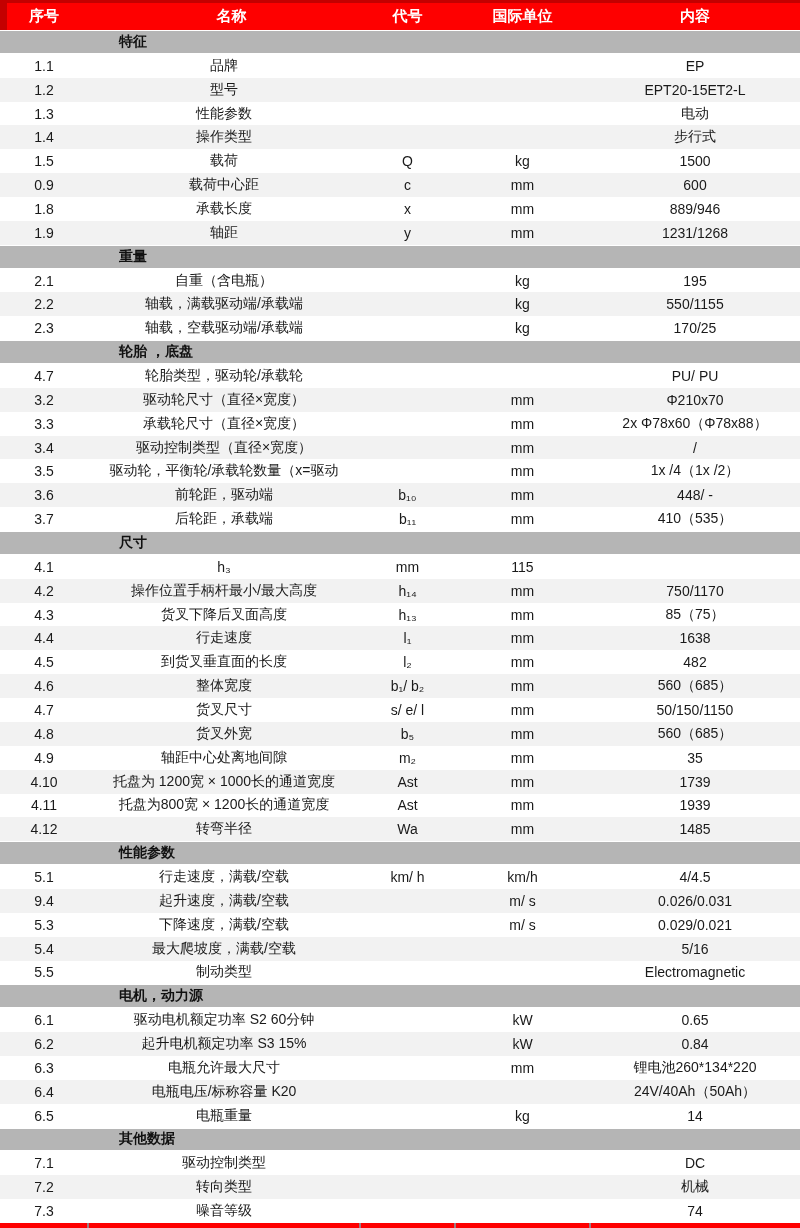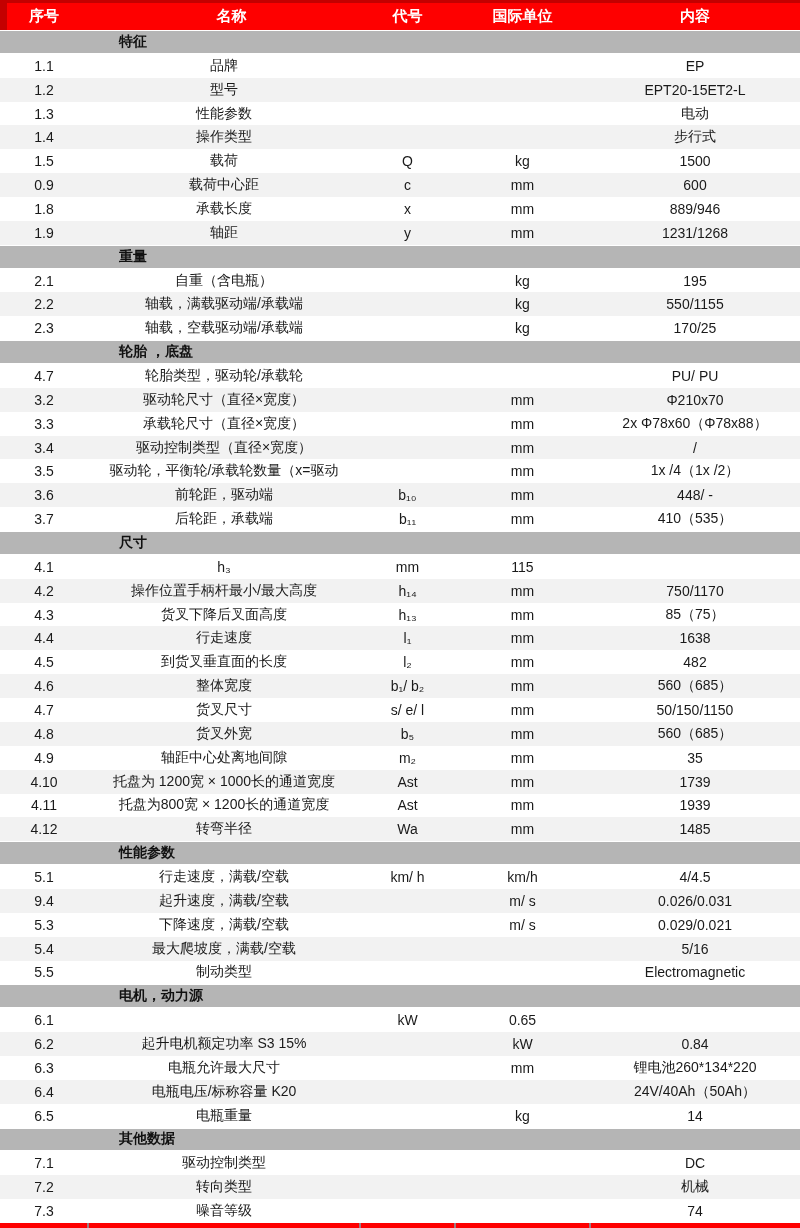--- a/index.html
+++ b/index.html
@@ -298,20 +298,21 @@
       </div><div class="data-row">
         <div class="c-no">5.5</div>
         <div class="c-name">制动类型</div>
         <div class="c-sym"></div>
         <div class="c-unit"></div>
         <div class="c-val">Electromagnetic</div>
       </div><div class="section-bar">
         <span>电机，动力源</span>
       </div><div class="data-row">
         <div class="c-no">6.1</div>
+        <div class="c-name">驱动电机额定功率 S2 60分钟</div>
         <div class="c-sym"></div>
         <div class="c-unit">kW</div>
         <div class="c-val">0.65</div>
       </div><div class="data-row alt">
         <div class="c-no">6.2</div>
         <div class="c-name">起升电机额定功率 S3 15%</div>
         <div class="c-sym"></div>
         <div class="c-unit">kW</div>
         <div class="c-val">0.84</div>
       </div><div class="data-row">

